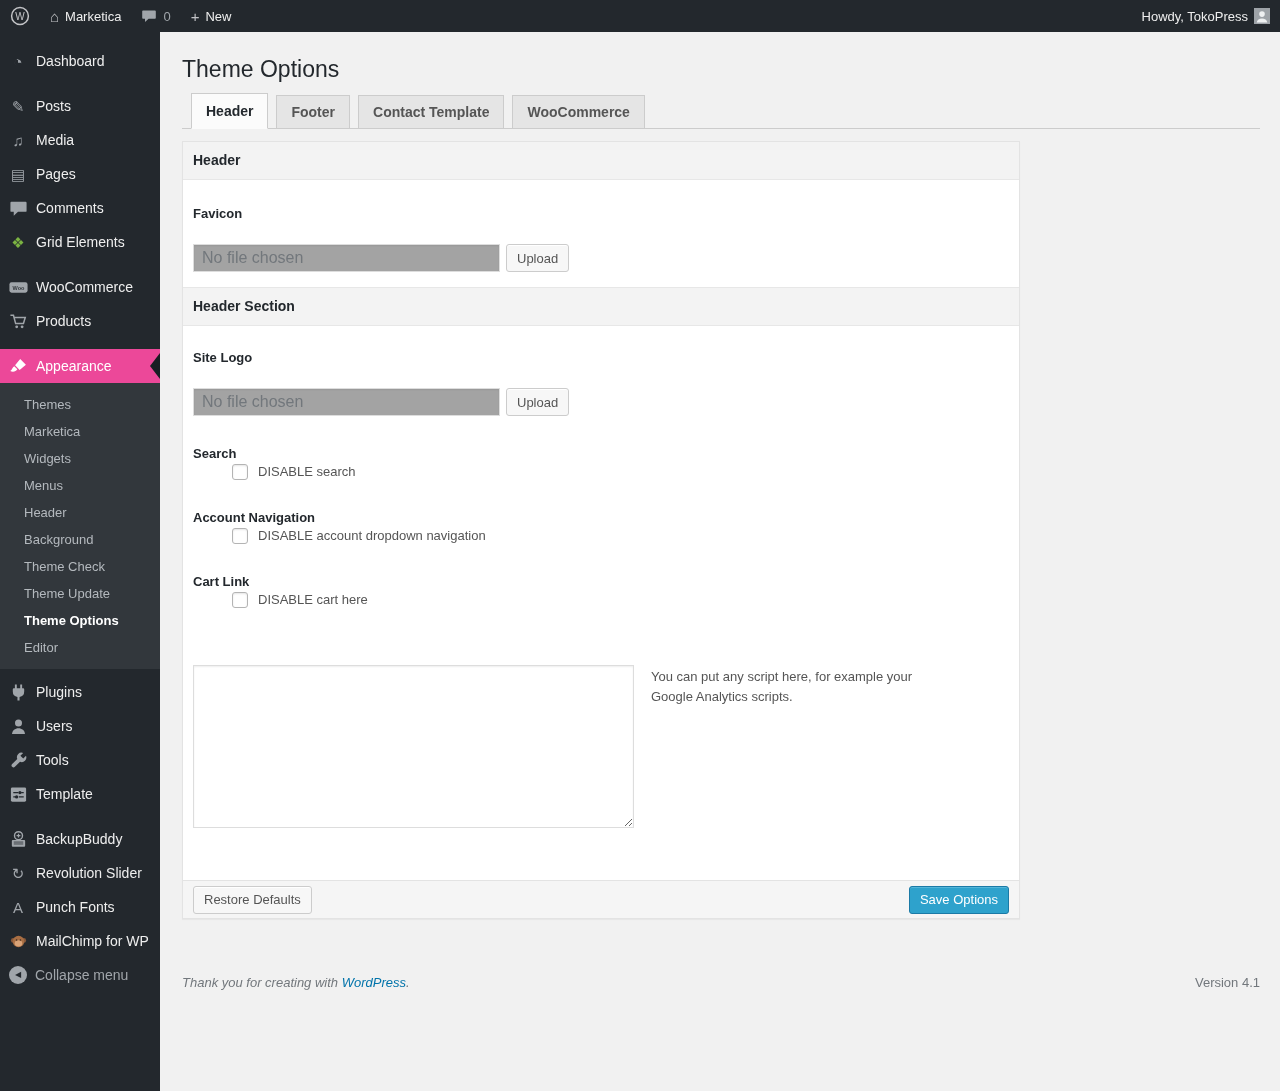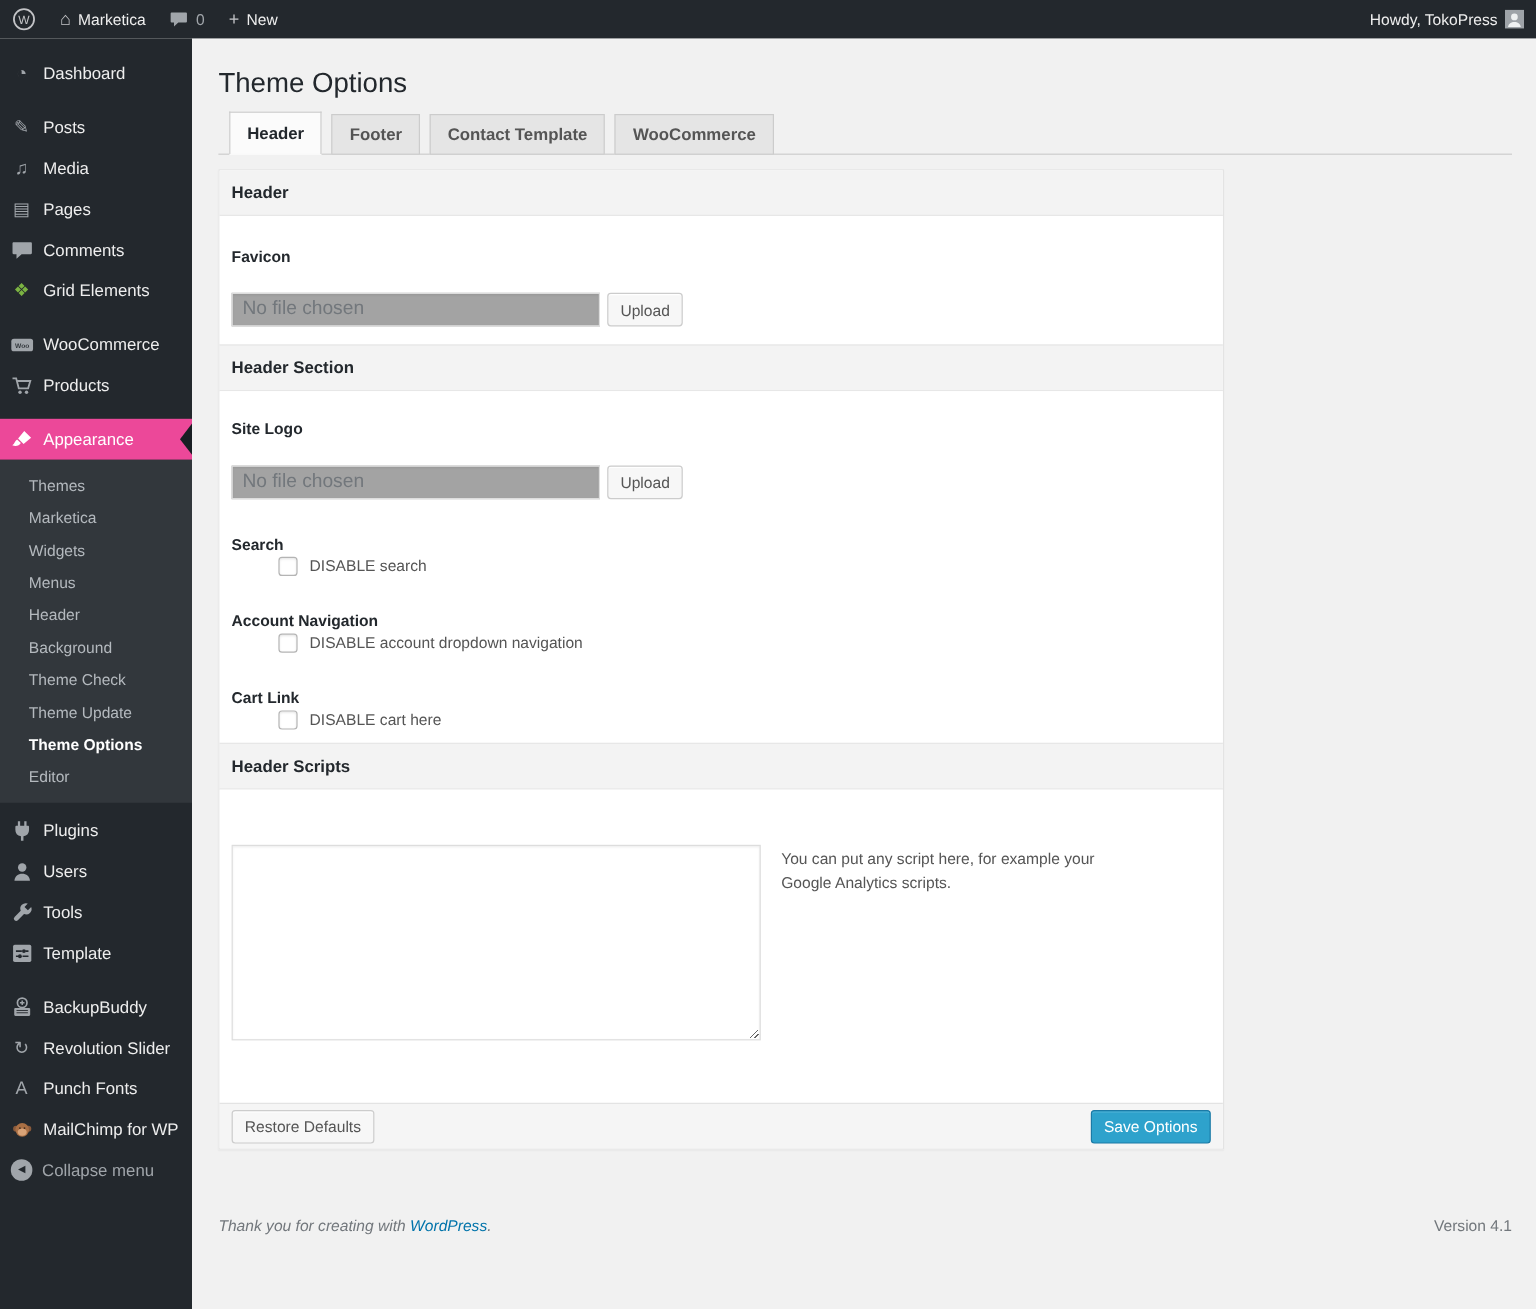--- a/index.html
+++ b/index.html
@@ -380,21 +380,20 @@
         </div>
         <div class="group">
           <div class="field-label">Cart Link</div>
           <label class="check-row">
             <input type="checkbox" class="checkbox" style="">
             <span class="check-label">DISABLE cart here</span>
           </label>
         </div>
       </div>
 
-      <div class="section-head">Header Scripts</div>
       <div class="field-block" id="block-scripts">
         <div class="script-row">
           <textarea class="script" style=""></textarea>
           <div class="script-desc">You can put any script here, for example your Google Analytics scripts.</div>
         </div>
       </div>
 
       <div class="panel-footer">
         <button class="btn">Restore Defaults</button>
         <button class="btn btn-primary">Save Options</button>

